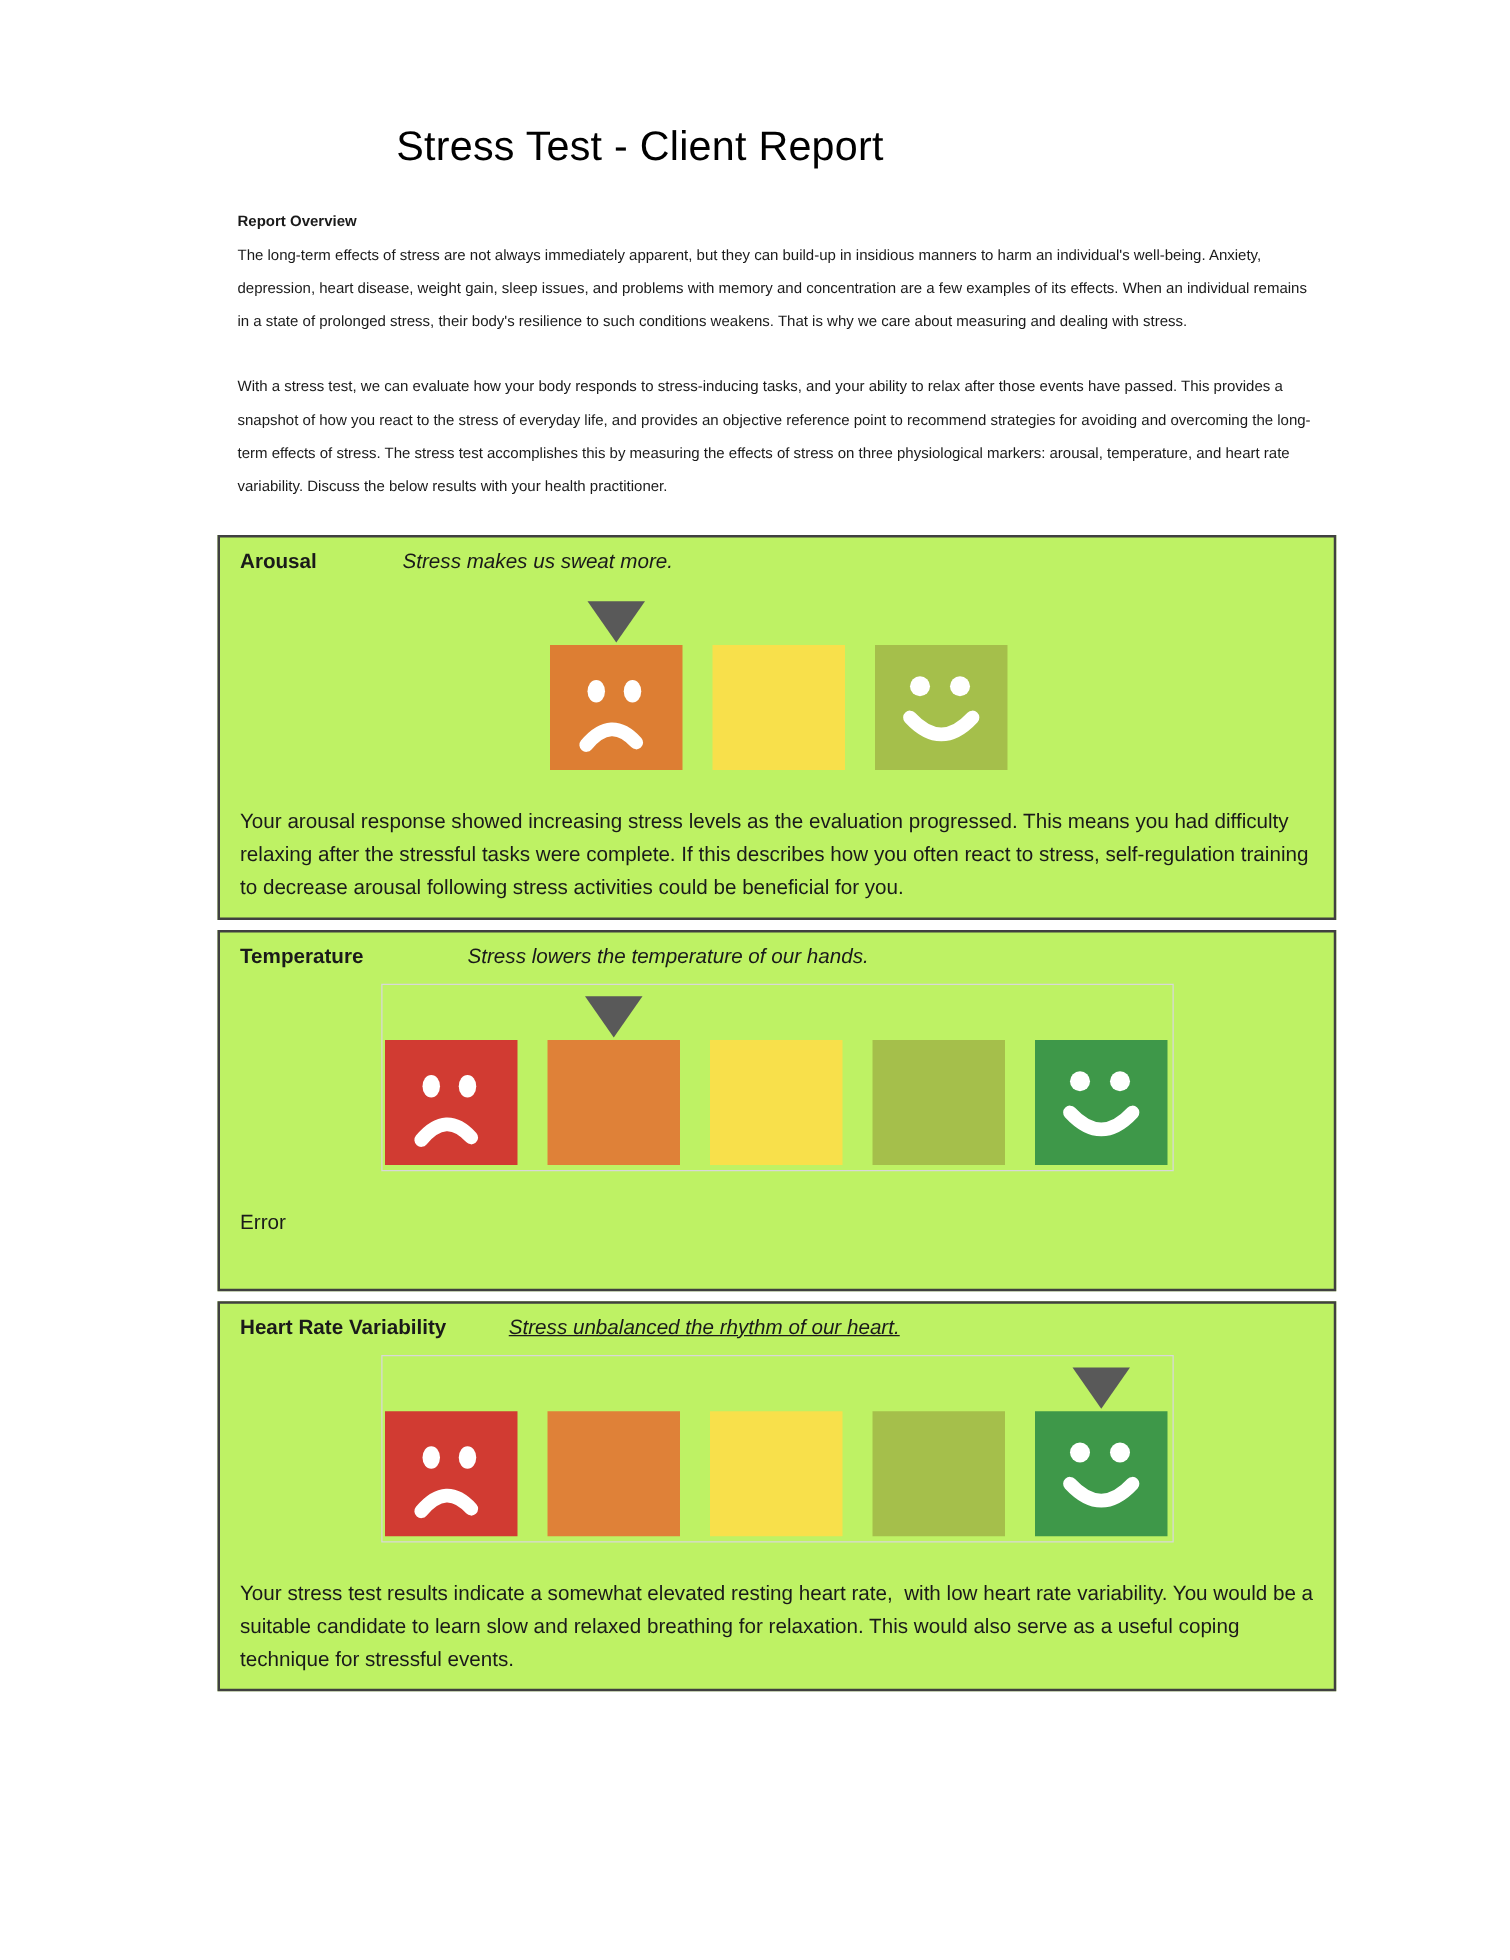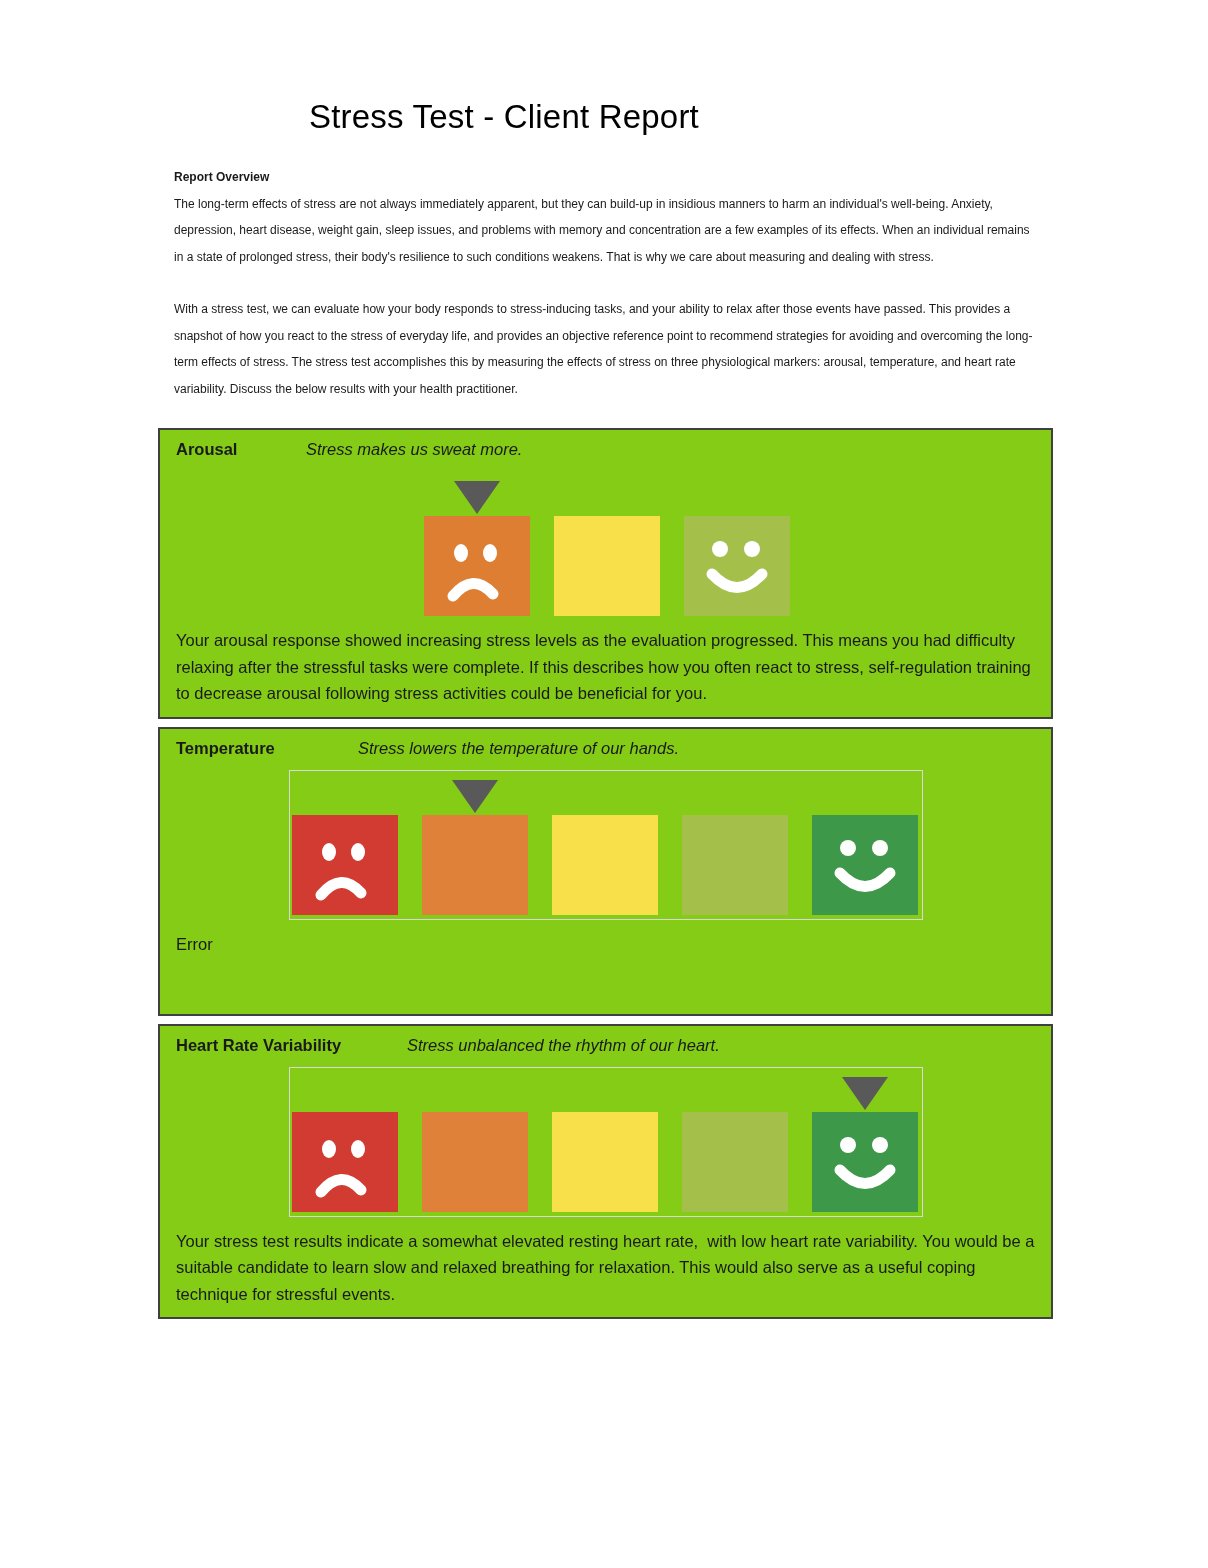--- a/index.html
+++ b/index.html
@@ -4,21 +4,21 @@
 <style>
   * { margin:0; padding:0; box-sizing:border-box; }
   html,body { background:#ffffff; }
   body {
     width:1208px; height:1568px;
     font-family:"Liberation Sans", sans-serif;
     color:#1a1a1a;
     position:relative;
     overflow:hidden;
   }
-  .page { width:1008px; height:1568px; position:relative; }
+  .page { width:1008px; height:1568px; position:relative;padding-left:16px; }
 
   .doc-title {
     padding-top:98px;
     text-align:center;
     font-size:33px;
     font-weight:400;
     color:#000;
     letter-spacing:0.2px;
   }
 
@@ -38,30 +38,30 @@
   .overview { margin:28px 174px 0 174px; font-size:12px; line-height:26.5px; }
   .overview-heading { font-weight:700; }
   .overview p { margin:0 0 26px 0; width:861px; }
 
   .report-box {
     margin:0 155px 8px 158px;
     width:895px;
     border:2px solid #404040;
     padding:10px 16px;
     position:relative;
-    background:#84cc16;
+    background:#bef264;
   }
   .box-temp { height:289px; }
 
   .section-head { position:relative; font-size:16.5px; height:26px; }
   .section-label { font-weight:700; }
   .section-sub { position:absolute; top:0; font-style:italic;margin-left:17px; }
   .sub-a { left:113px; }
   .sub-b { left:165px; }
-  .sub-c { left:214px; }
+  .sub-c { left:198px;text-decoration:underline; }
 
   .scale { margin-top:14px; }
   .scale-3 { width:366px; margin-left:248px; }
   .scale-5 { width:626px; }
   .scale-frame {
     border:1px solid #d8d8d8;
     margin-left:113px;
     margin-top:5px;
     width:634px;
     padding:0 2px 4px 2px;
@@ -74,21 +74,21 @@
     border-left:23px solid transparent;
     border-right:23px solid transparent;
     border-top:33px solid #595959;
   }
   .scale-row { display:flex; gap:24px; }
   .scale-square { width:106px; height:100px; flex:none; }
   .scale-square svg { display:block; width:100%; height:100%; }
 
   .section-desc {
     font-size:16.5px; line-height:26.5px;
-    margin-top:11px;
+    margin-top:28px;
     width:861px;
     white-space:pre-wrap;
   }
 </style>
 </head>
 <body>
 
 <div class="page">
 
   <div class="doc-title">Stress Test - Client Report</div>

